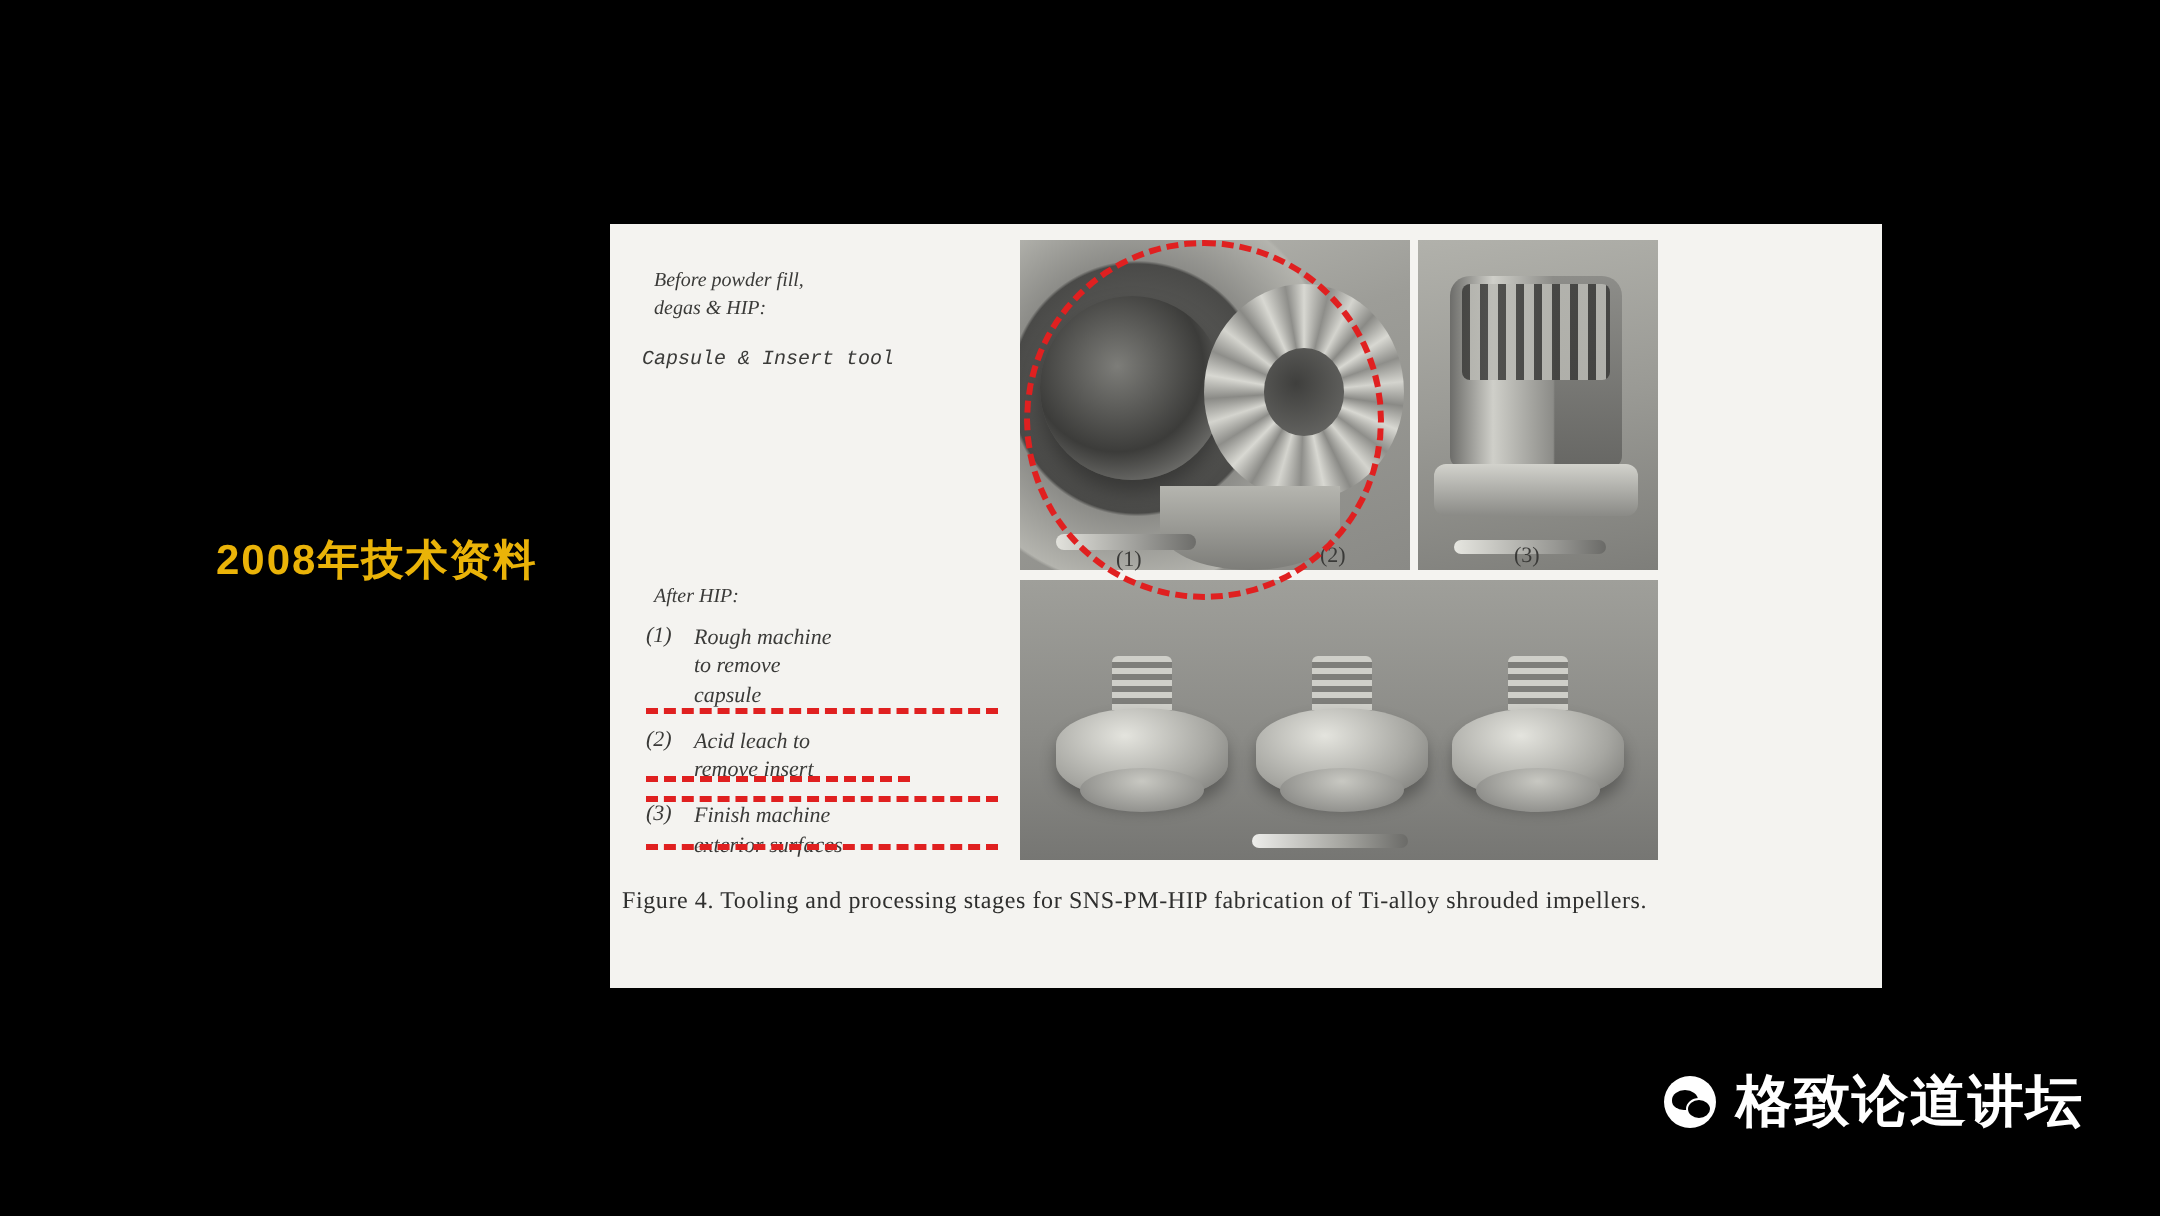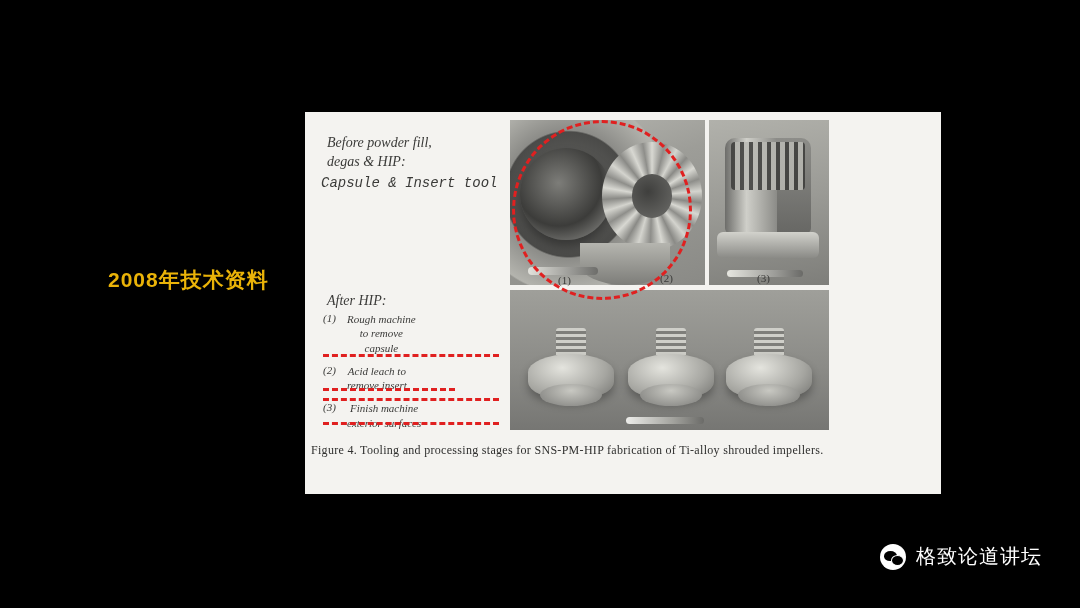--- a/index.html
+++ b/index.html
@@ -164,21 +164,21 @@
     border-radius: 4px;
     background: linear-gradient(90deg, #ededea, #a3a39e 60%, #6b6b68);
   }
 
   
   .fig-text {
     position: absolute;
     color: #3a3a38;
     font-family: "Liberation Serif", serif;
     font-style: italic;
-    font-size: 14px;
+    font-size: 10px;
     line-height: 1.35;
     white-space: pre-line;
   }
   .lbl-before { left: 22px; top: 22px; }
   .lbl-capsule { left: 16px; top: 62px; font-family: Liberation Mono, monospace; }
   .lbl-afterhip { left: 22px; top: 180px; }
 
   .steps {
     position: absolute;
     left: 18px; top: 200px;
@@ -186,21 +186,21 @@
     font-family: "Liberation Serif", serif;
     font-style: italic;
     font-size: 11px;
     color: #3a3a38;
   }
   .step {
     display: flex;
     margin-bottom: 9px;
   }
   .step .num { width: 24px; flex: 0 0 24px; }
-  .step .txt { line-height: 1.3; white-space: pre-line; text-align: center; }
+  .step .txt { line-height: 1.3; white-space: pre-line; }
 
   .col-num {
     position: absolute;
     font-family: "Liberation Serif", serif;
     font-size: 11px;
     color: #3a3a38;
   }
   .cn1 { left: 253px; top: 162px; }
   .cn2 { left: 355px; top: 160px; }
   .cn3 { left: 452px; top: 160px; }
@@ -264,22 +264,22 @@
     content: "";
     position: absolute;
     left: 11px; top: 11px;
     width: 11px; height: 9px;
     background: #000;
     border: 1.5px solid #fff;
     border-radius: 50%;
   }
   .wm-text {
     color: #ffffff;
-    font-size: 20px;
-    font-weight: normal;
+    font-size: 28px;
+    font-weight: bold;
     letter-spacing: 1px;
   }
 </style>
 </head>
 <body>
 
 <div class="left-caption">2008年技术资料</div>
 
 <div class="figure-panel">
   <div class="figure-inner">

